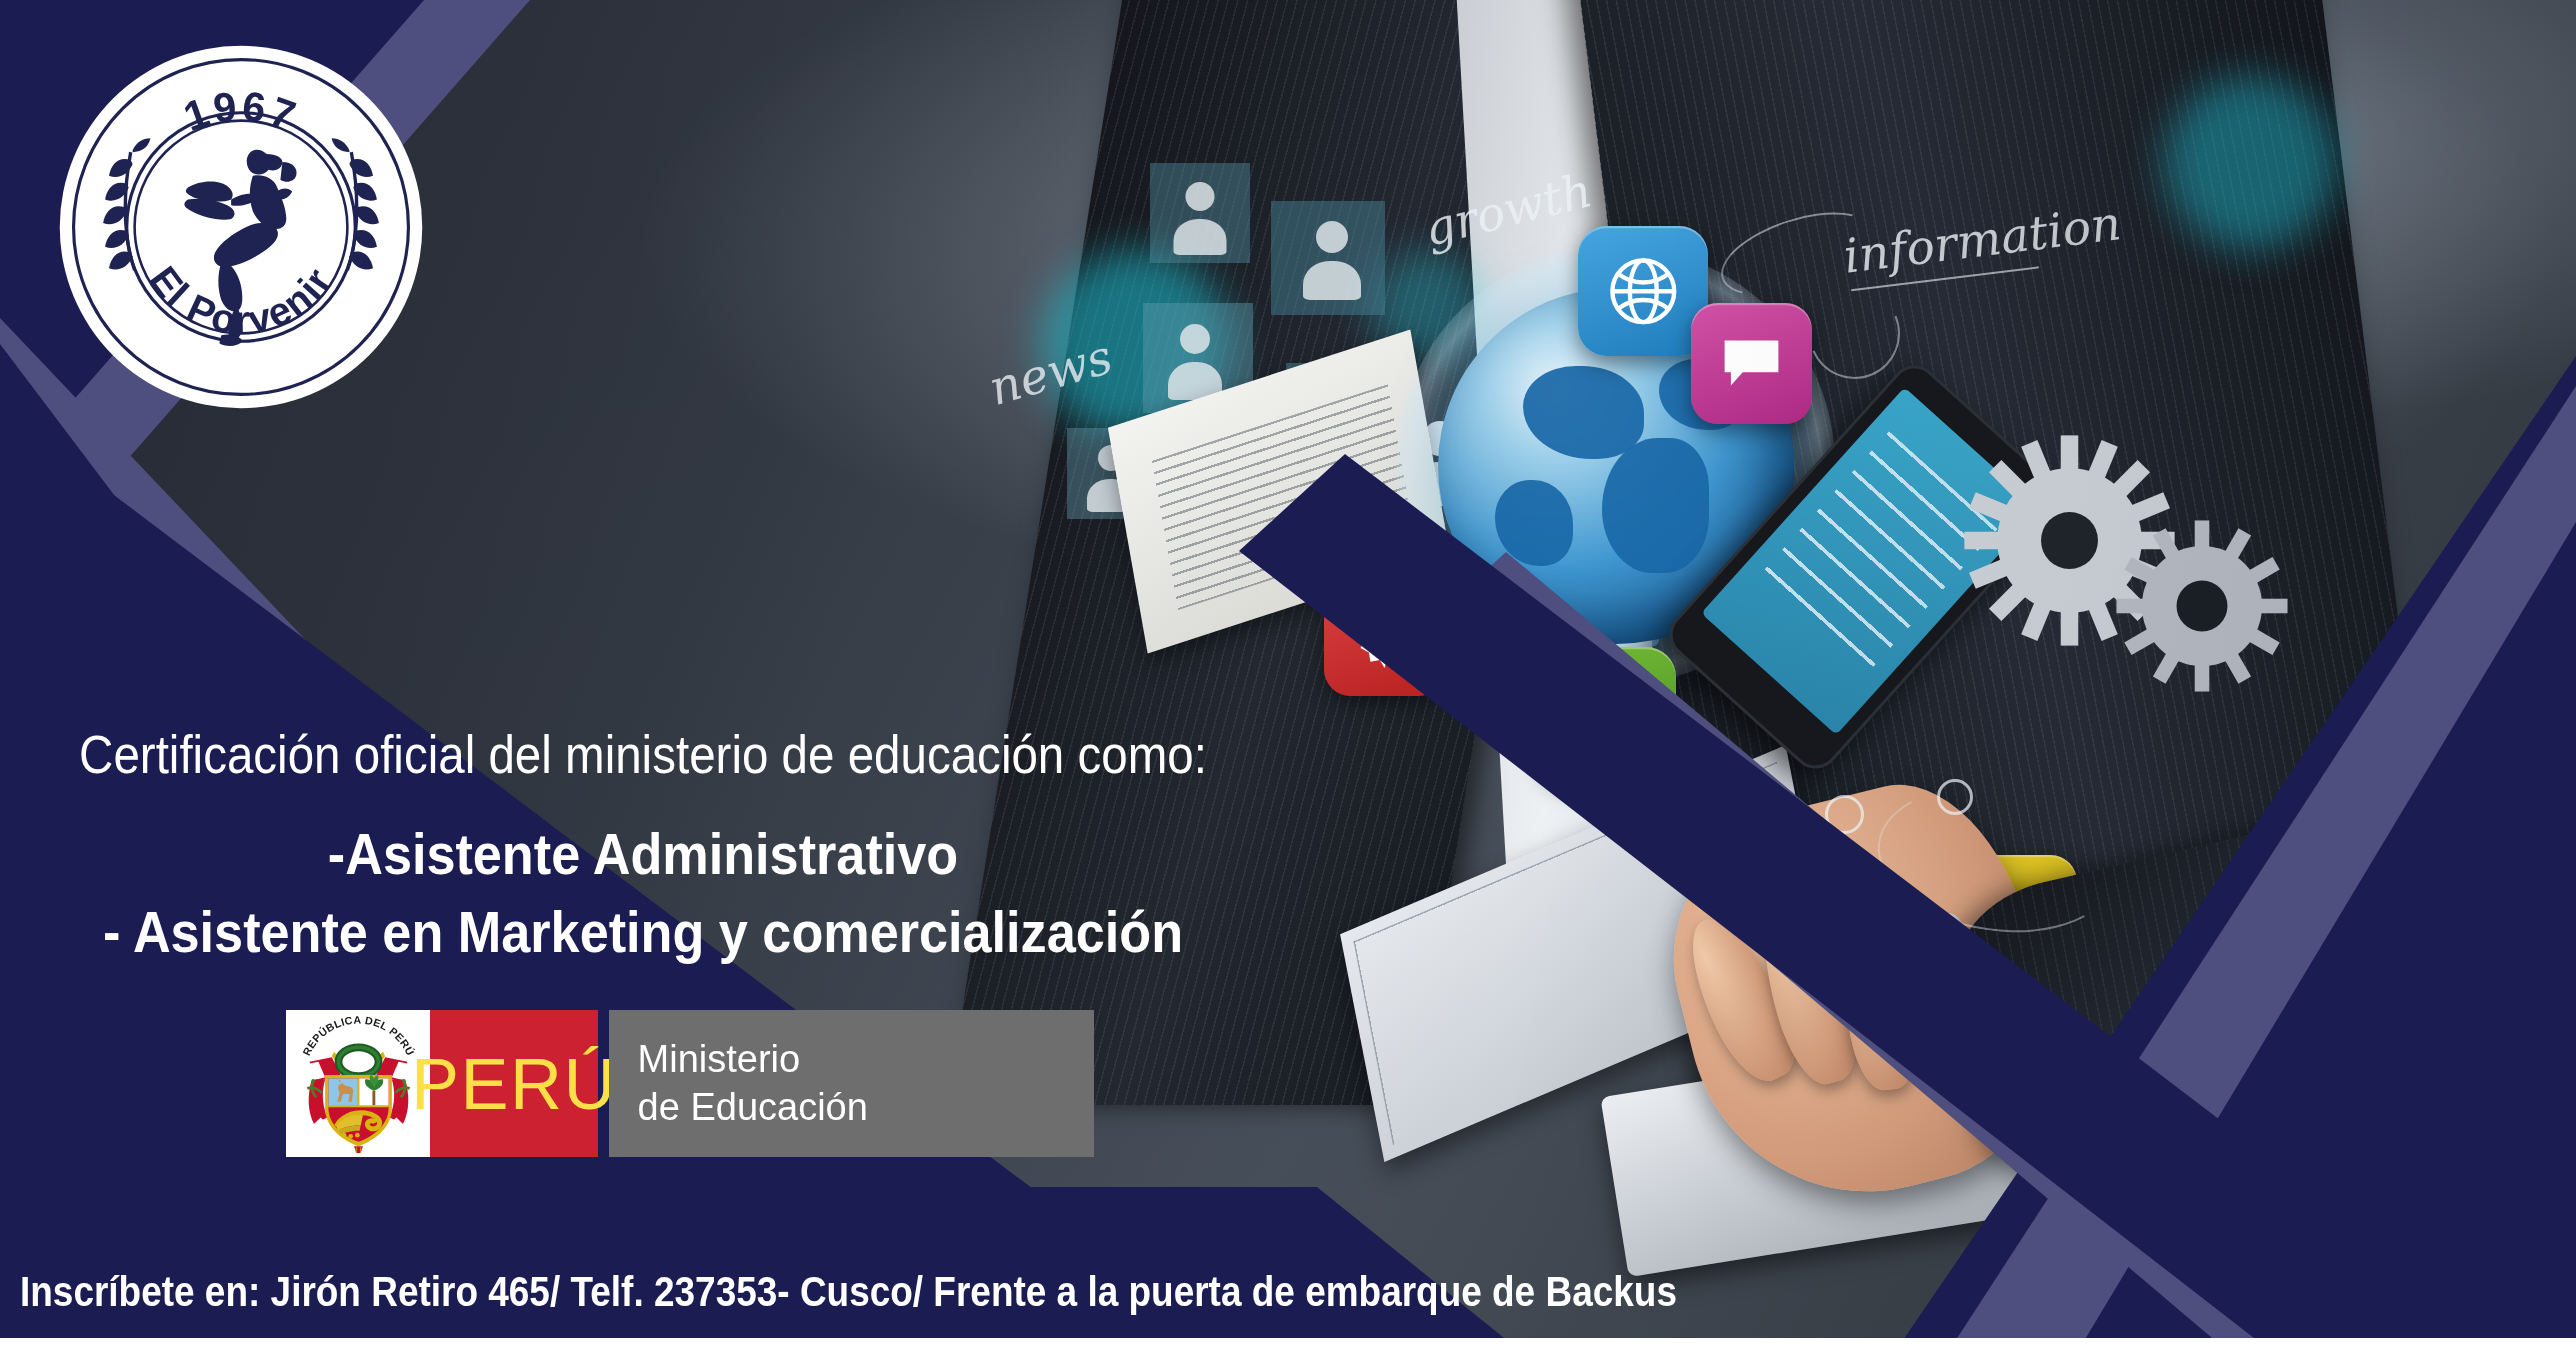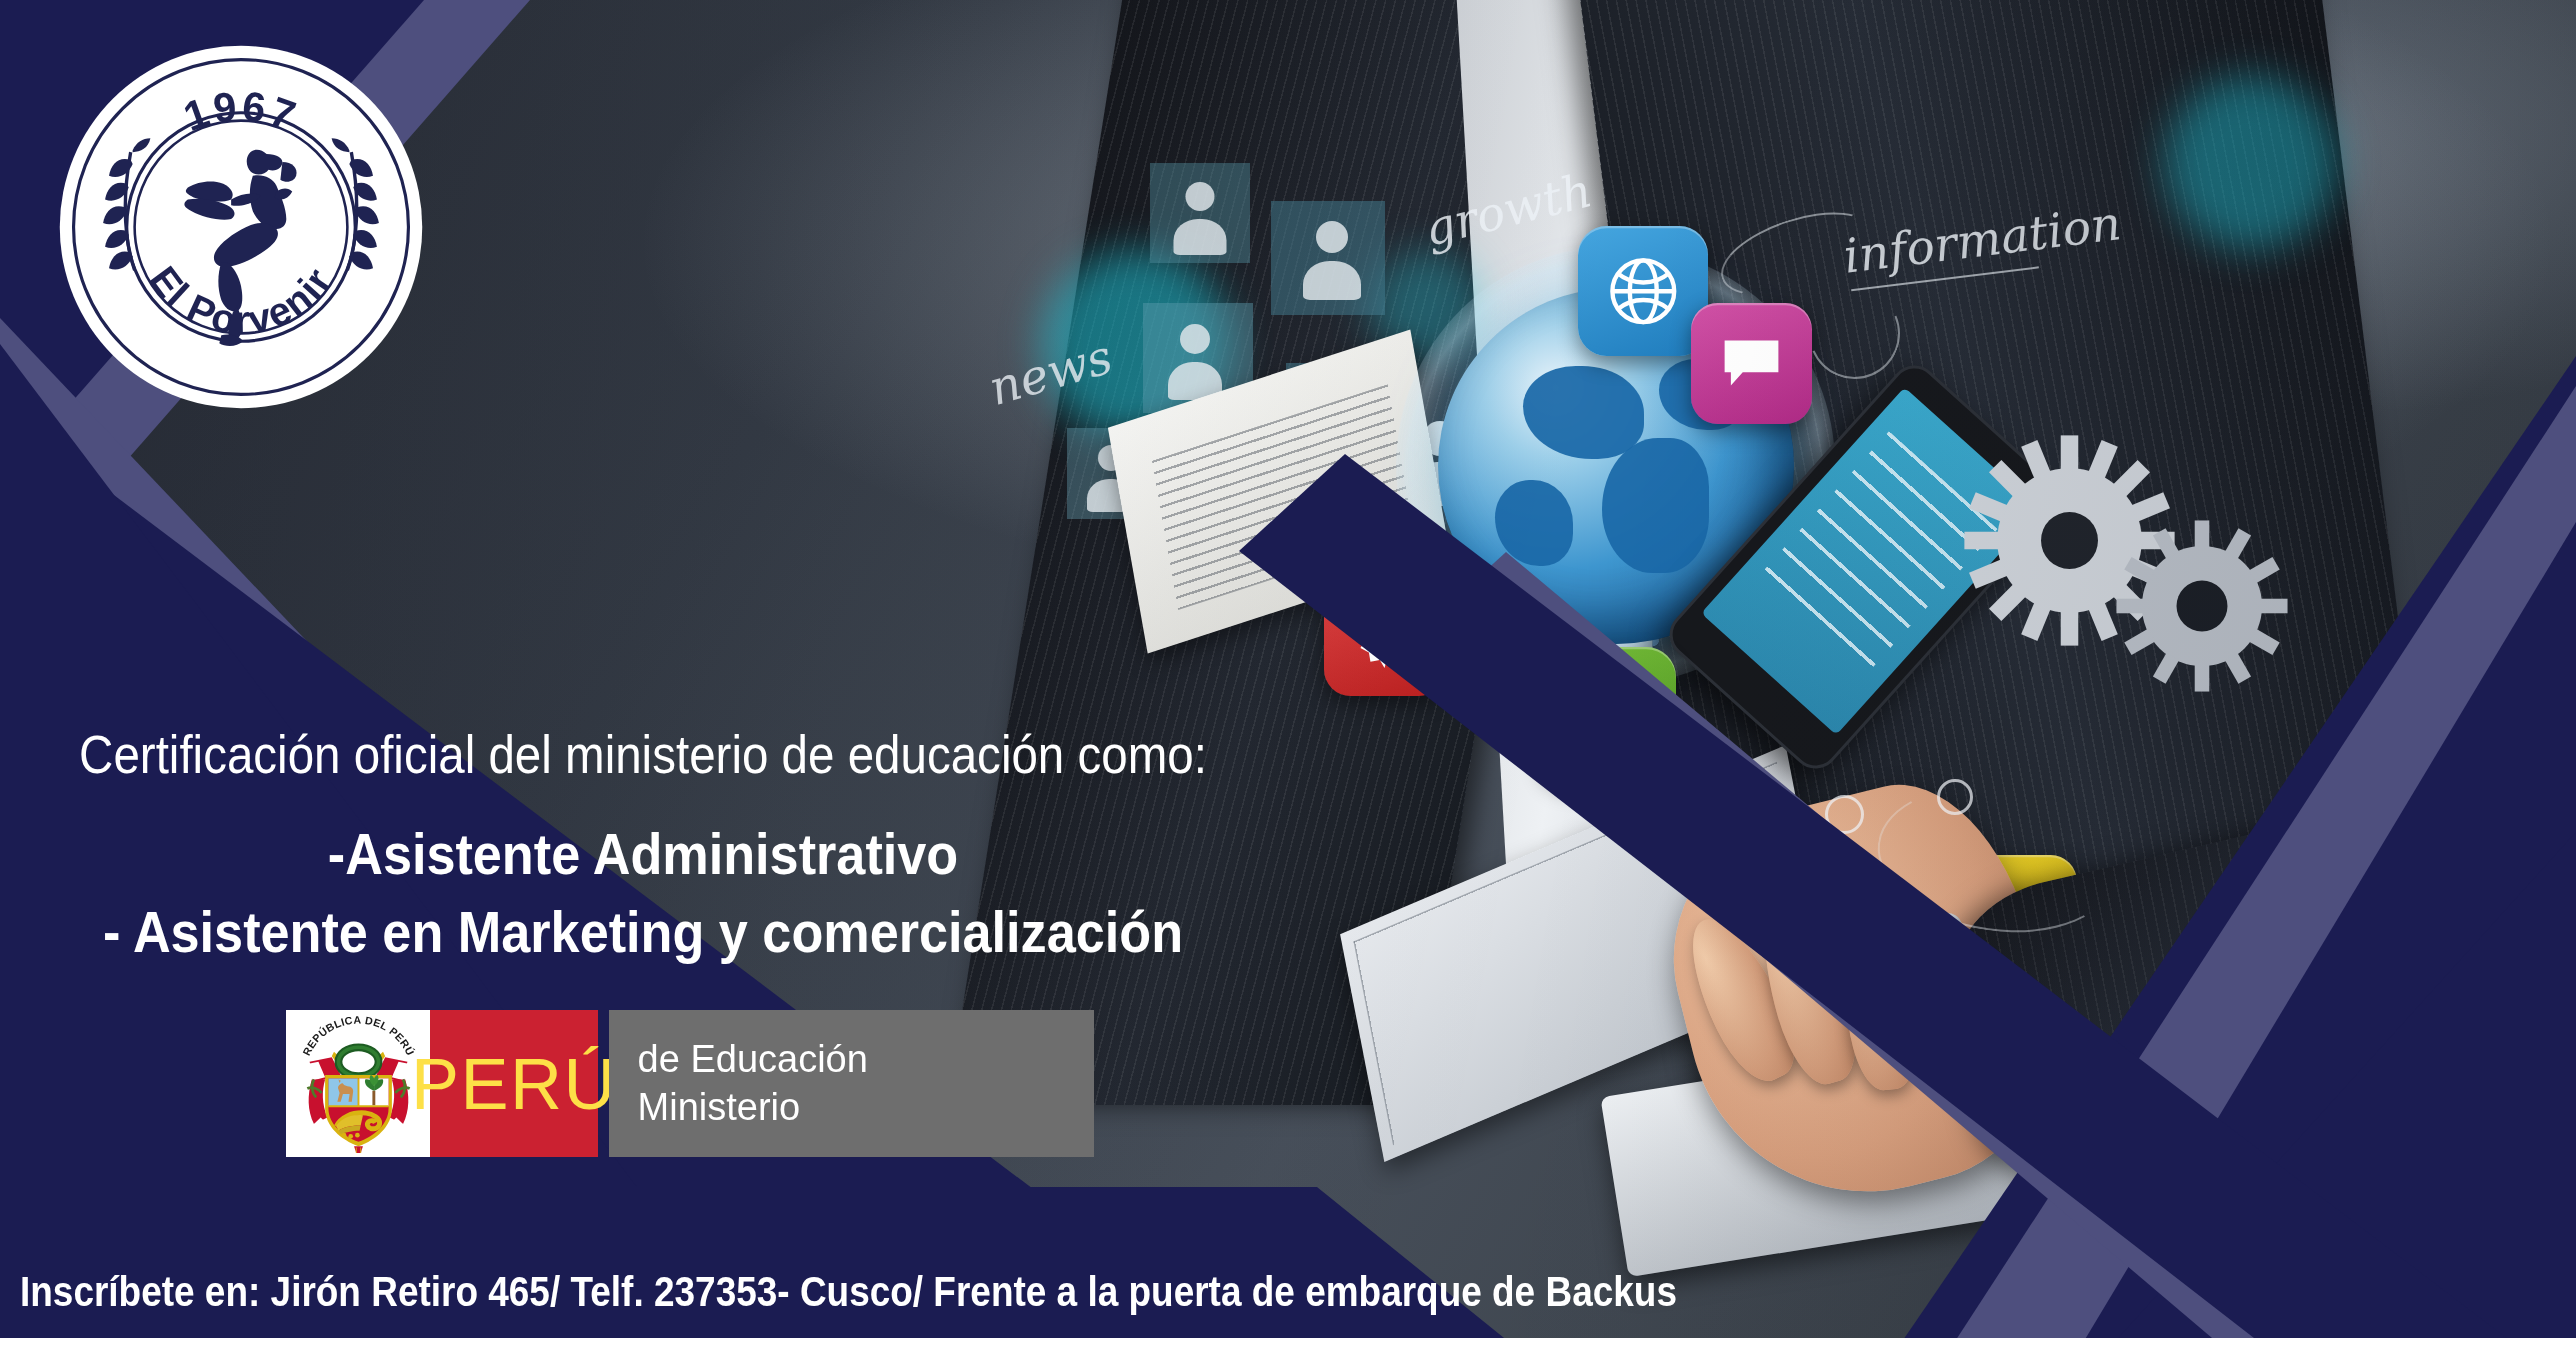--- a/index.html
+++ b/index.html
@@ -711,21 +711,21 @@
         <path d="M56 118 L64 118 L62 124 L58 124 Z" fill="#c8102e"></path>
         <line x1="58" y1="119" x2="58" y2="124" stroke="#d9b310" stroke-width="0.8"></line>
         <line x1="62" y1="119" x2="62" y2="124" stroke="#d9b310" stroke-width="0.8"></line>
       </svg>
     </div>
     <div class="peru-panel">
       <span>PERÚ</span>
     </div>
     <div class="gap"></div>
     <div class="mined-panel">
+      <span>Ministerio</span>
       <span>de Educación</span>
-      <span>Ministerio</span>
     </div>
   </div>
 
   <div class="footer-text">Inscríbete en: Jirón Retiro 465/ Telf. 237353- Cusco/ Frente a la puerta de embarque de Backus</div>
 
 </div>
 
 
 </body></html>

